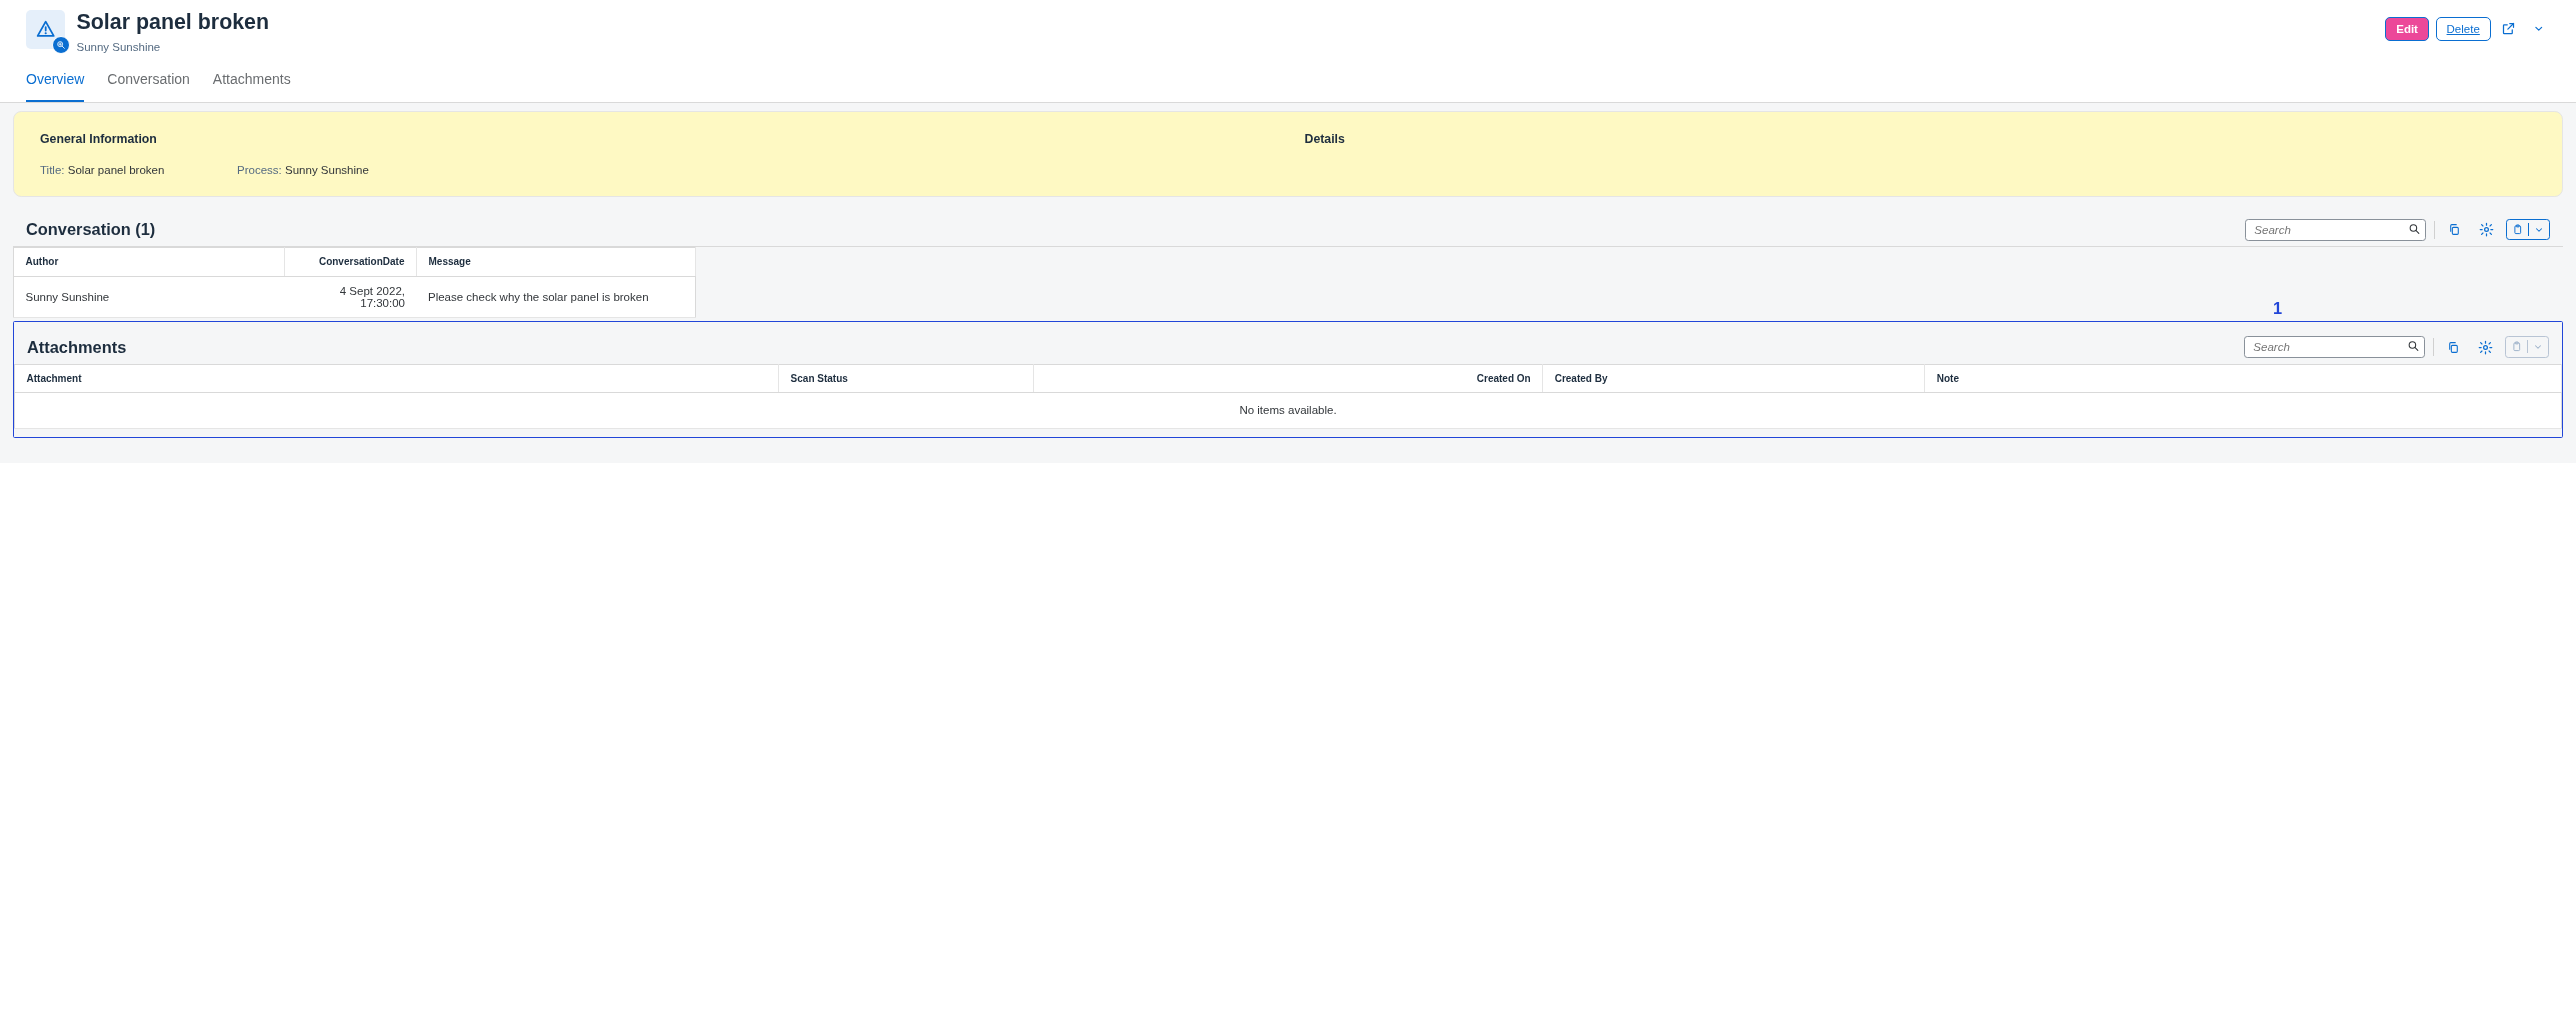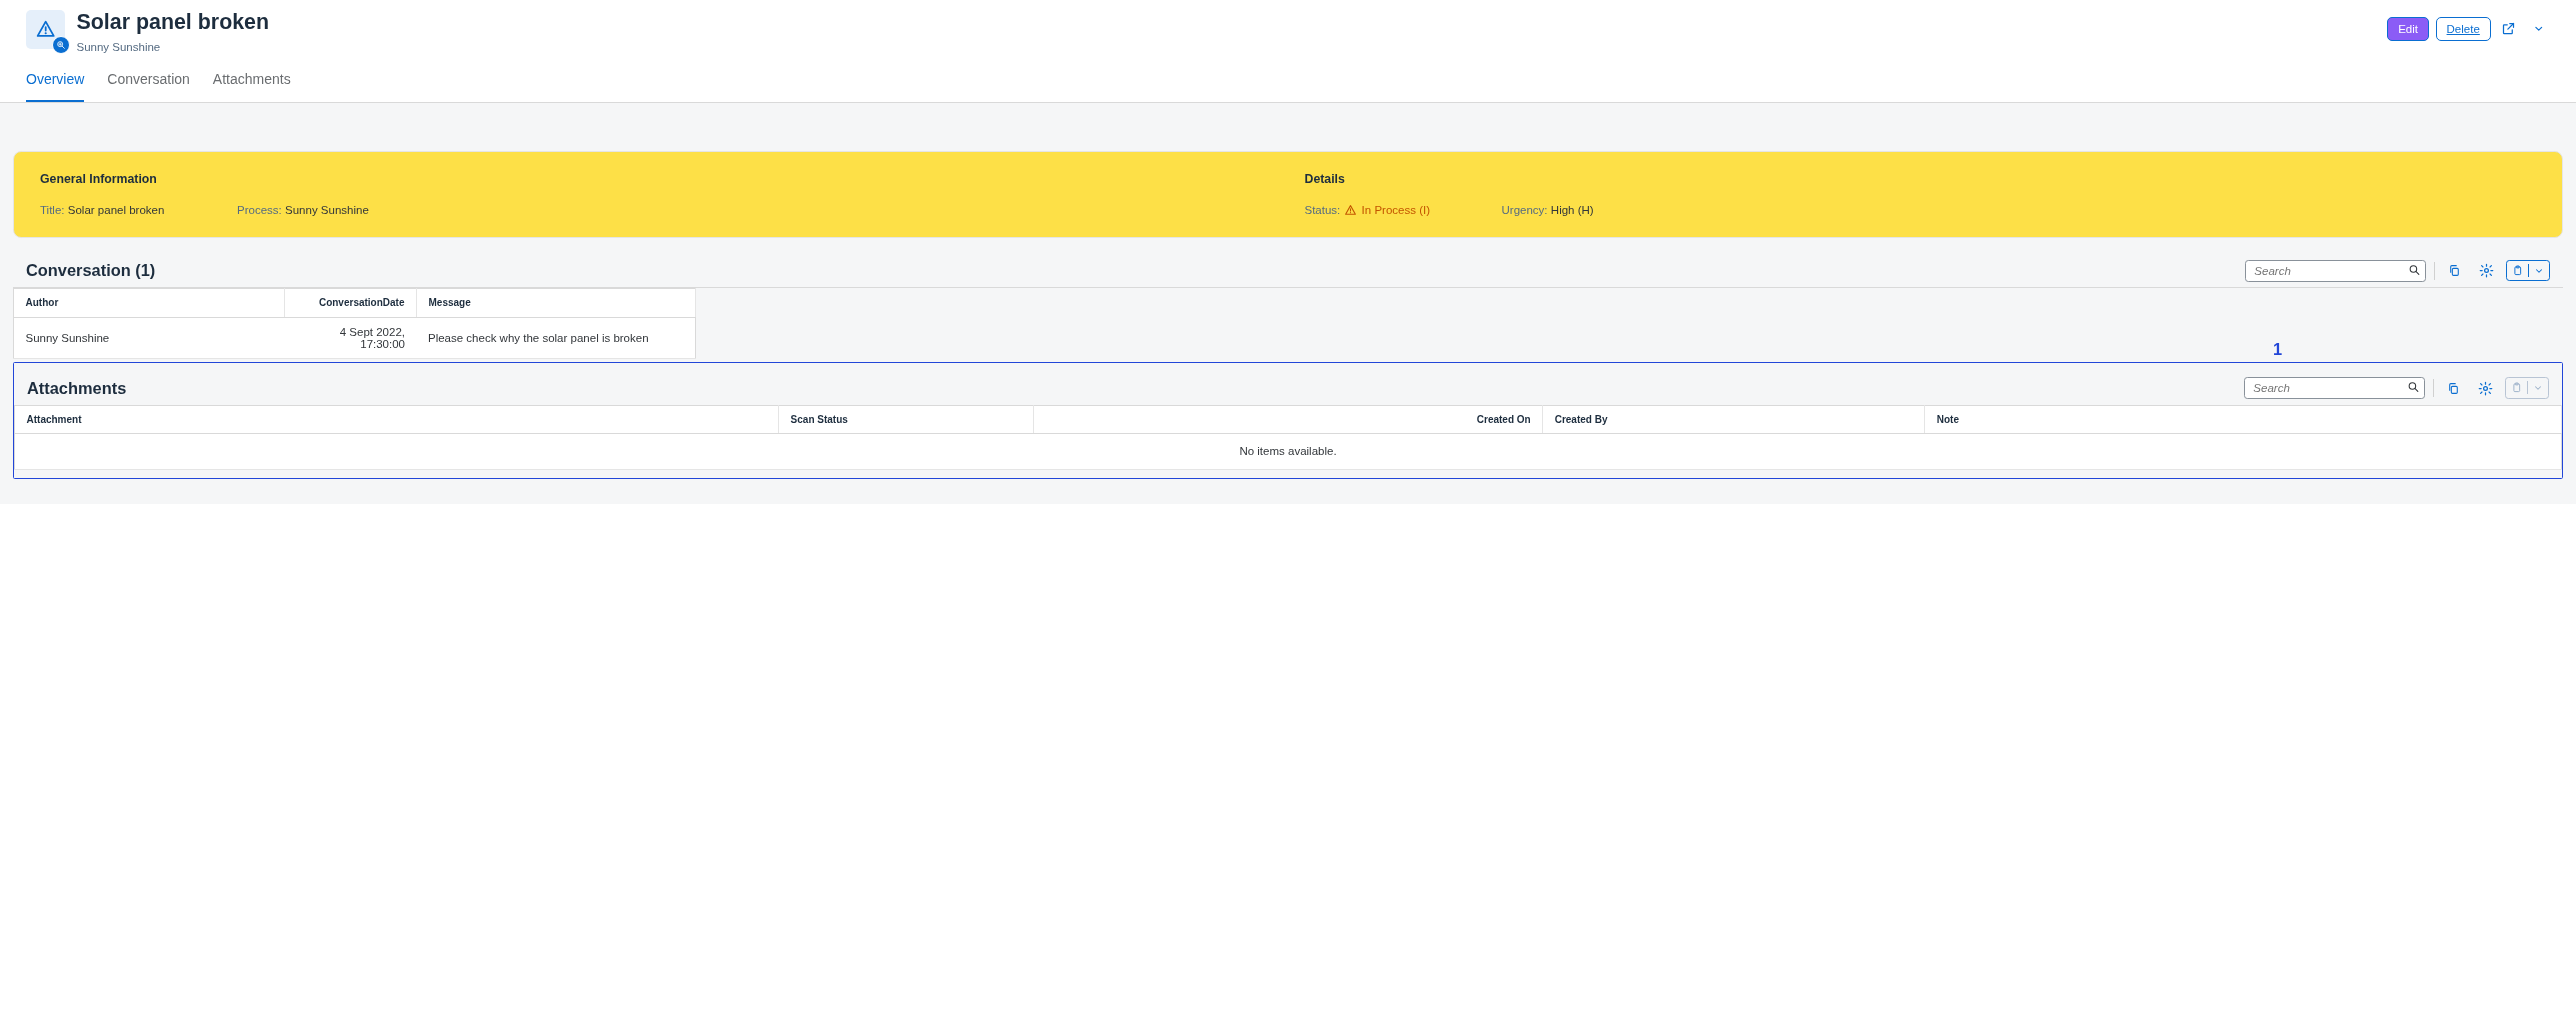--- a/index.html
+++ b/index.html
@@ -75,24 +75,24 @@
   }
   .btn {
     font-size: 11.5px;
     padding: 5px 10px;
     border-radius: 5px;
     cursor: pointer;
     display:inline-flex;
     align-items:center;
   }
   .btn-primary {
-    background: #8b5cf6;
+    background: #ec4899;
     color: #fff;
     border: 0.8px solid #0a6ed1;
-    font-weight: 400;
+    font-weight: 700;
   }
   .btn-secondary {
     background: #fff;
     color: #0a6ed1;
     border: 0.8px solid #0a6ed1;
     text-decoration: underline;
   }
   .icon-btn {
     width: 23px;
     height: 23px;
@@ -121,26 +121,25 @@
   .tab.active {
     color: #0a6ed1;
     border-bottom-color: #0a6ed1;
   }
   
   .body {
     background: #f5f6f7;
     padding: 8.2px 13px 25px 13px;
   }
   .card {
-    background: #fde047;
+    background: #fef9c3;
     border: 0.8px solid #e5e5e5;
     border-radius: 8.2px;
     padding: 20px 26px;
     margin-bottom: 16.4px;
-    margin-top: 40px;
   }
   .card-columns {
     display:flex;
     gap: 33px;
   }
   .card-col {
     flex:1;
   }
   .section-label {
     font-size: 12.3px;
@@ -362,37 +361,20 @@
               <div class="field-value">Solar panel broken</div>
             </div>
             <div class="field">
               <div class="field-label">Process:</div>
               <div class="field-value">Sunny Sunshine</div>
             </div>
           </div>
         </div>
         <div class="card-col">
           <div class="section-label">Details</div>
-          <div class="fields-row">
-            <div class="field">
-              <div class="field-label">Status:</div>
-              <div class="field-value status-value">
-                <svg width="13" height="13" viewBox="0 0 24 24">
-                  <path d="M12 3 L21 19 H3 Z" stroke="#c35500" stroke-width="2" stroke-linejoin="round" fill="none"></path>
-                  <line x1="12" y1="9" x2="12" y2="13" stroke="#c35500" stroke-width="2" stroke-linecap="round"></line>
-                  <circle cx="12" cy="16" r="1.1" fill="#c35500"></circle>
-                </svg>
-                <span>In Process (I)</span>
-              </div>
-            </div>
-            <div class="field">
-              <div class="field-label">Urgency:</div>
-              <div class="field-value">High (H)</div>
-            </div>
-          </div>
         </div>
       </div>
     </div>
 
     <div class="panel">
       <div class="panel-header">
         <div class="panel-title">Conversation (1)</div>
         <div class="panel-tools">
           <div class="search-box">
             <input type="text" placeholder="Search" style="">

